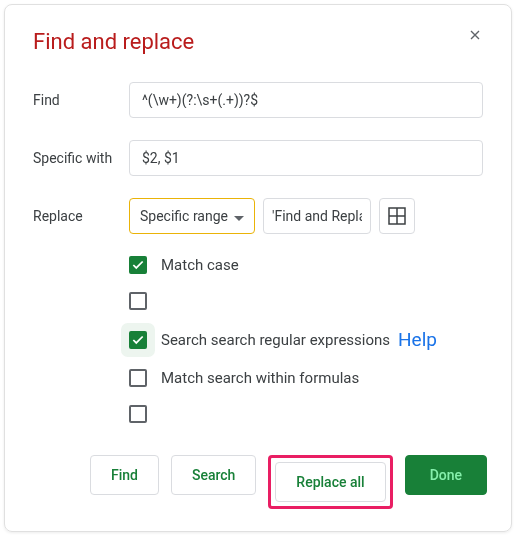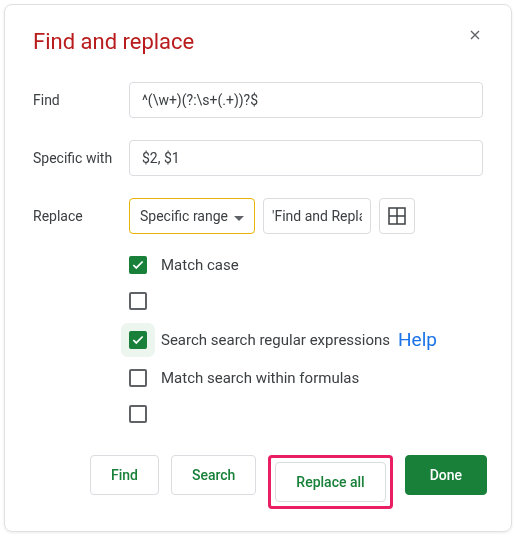--- a/index.html
+++ b/index.html
@@ -151,21 +151,21 @@
   font-size: 14px;
   font-weight: 500;
   cursor: pointer;
   font-family: inherit;
   display: flex;
   align-items: center;
   justify-content: center;
 }
 .btn.primary {
   background: #188038;
-  color: #ffffff;
+  color: #86efac;
   border-color: #188038;
   padding: 0 24px;
 }
 .highlight-box {
   border: 3px solid #e91e63;
   border-radius: 4px;
   padding: 4px;
   display: flex;
 }
 </style>

